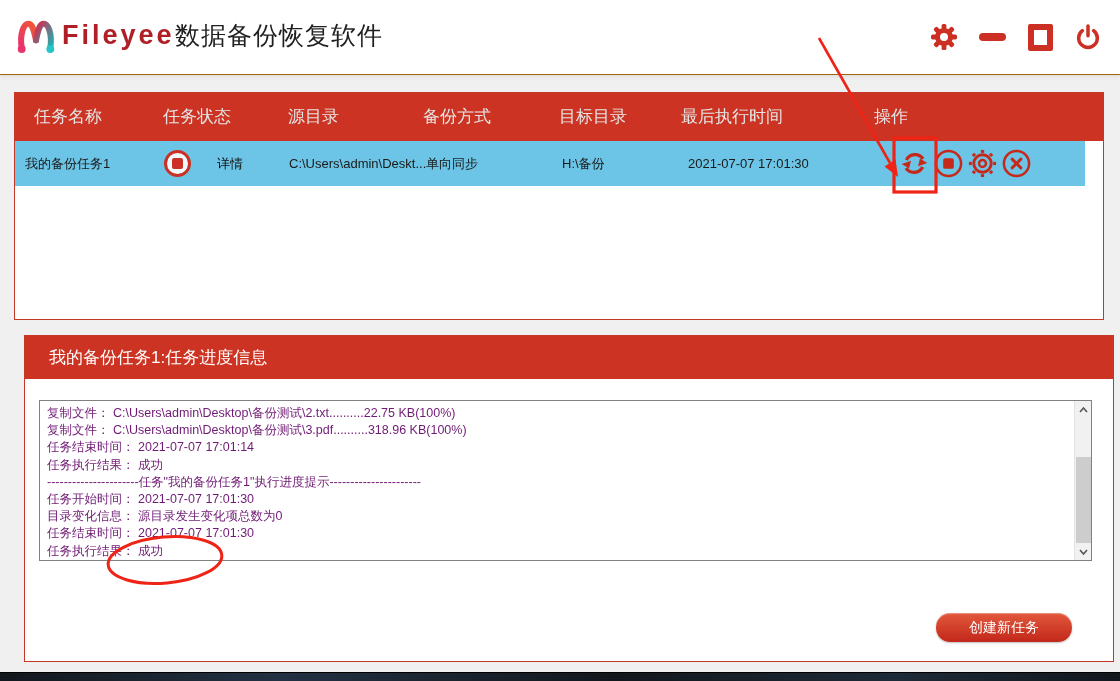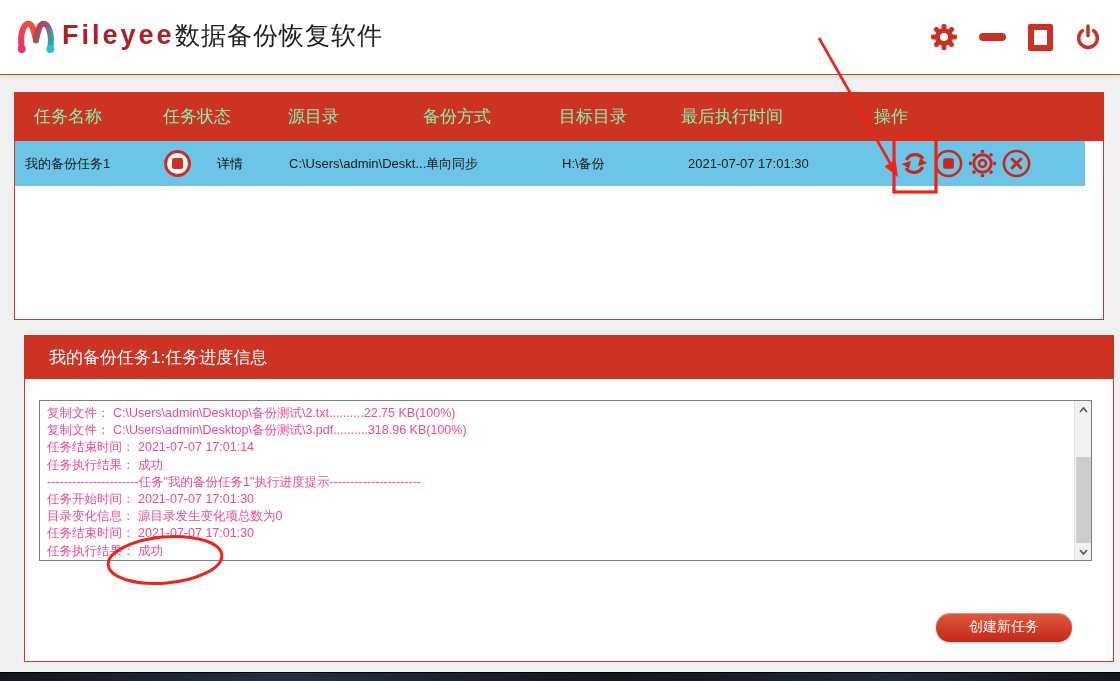--- a/index.html
+++ b/index.html
@@ -34,21 +34,21 @@
   .wc-btn{ width:28px; height:28px; display:flex; align-items:center; justify-content:center; cursor:pointer; }
   .wc-minus{ width:27px; height:8px; border-radius:4px; background:#cc2f23; }
   .wc-square{ width:25px; height:27px; border:6px solid #cc2f23; border-radius:2px; background:#fff; }
 
   
   .panel1{
     position:absolute; left:14px; top:92px; width:1090px; height:228px;
     background:#ffffff; border:1px solid #c53726; z-index:2;
   }
   .tbl-header{
-    position:relative; width:100%; height:48px; background:#cc3322; color:#86efac;
+    position:relative; width:100%; height:48px; background:#cc3322; color:#e5e5e5;
   }
   .tbl-header .hcell{ position:absolute; top:0; height:48px; line-height:48px; font-size:17px; white-space:nowrap; }
   .h1{left:19px}.h2{left:148px}.h3{left:273px}.h4{left:408px}.h5{left:544px}.h6{left:666px}.h7{left:859px}
   .tbl-row{
     position:relative; width:1070px; height:45px; background:#6cc5e6; cursor:pointer;
   }
   .tbl-row .rcell{ position:absolute; top:0; height:45px; display:flex; align-items:center; font-size:13px; white-space:nowrap; }
   .r1{left:10px}.r2{left:149px}.r3{left:274px}.r4{left:411px}.r5{left:547px}.r6{left:673px}.r7{left:884px}
   .stop-badge{
     width:27px; height:27px; border:3px solid #cc2f23; border-radius:50%;
@@ -69,36 +69,36 @@
     font-size:17px; line-height:43px; padding-left:24px;
   }
   .logbox{
     position:absolute; left:14px; top:64px; width:1053px; height:161px;
     background:#ffffff; border:1px solid #808080;
   }
   .logtext{
     position:absolute; left:0; top:0; right:17px; bottom:0;
     padding:4px 0 0 7px; overflow:hidden;
   }
-  .logline{ font-size:12.5px; line-height:17.2px; color:#ec4899; white-space:nowrap; }
+  .logline{ font-size:12.5px; line-height:17.2px; color:#701a75; white-space:nowrap; }
   .scrollbar{
     position:absolute; right:0; top:0; width:17px; height:100%;
     background:#f1f1f1; border-left:1px solid #e2e2e2;
   }
   .sb-arrow{ position:absolute; left:0; width:17px; height:17px; display:flex; align-items:center; justify-content:center; cursor:pointer; }
   .sb-up{ top:0; } .sb-down{ bottom:0; }
   .sb-thumb{ position:absolute; left:1px; top:56px; width:15px; height:86px; background:#cdcdcd; cursor:pointer; }
 
   .create-btn{
     position:absolute; left:911px; top:277px; width:136px; height:29px;
     border:none; border-radius:14px; cursor:pointer;
     background:linear-gradient(#e2593c, #c2271a);
     box-shadow:inset 0 1px 1px rgba(255,255,255,.35), 0 1px 2px rgba(0,0,0,.25);
     color:#ffffff; font-size:14px; line-height:29px;
-    font-family:Liberation Mono, monospace;
+    font-family:Liberation Serif, serif;
   }
 
   
   .bottom-strip{
     position:absolute; left:0; top:672px; width:1120px; height:9px;
     background:linear-gradient(90deg,#12171c,#223142 25%,#12171c 55%,#1d2a37 80%,#12171c);
     border-top:1px solid #000;
   }
 
   

